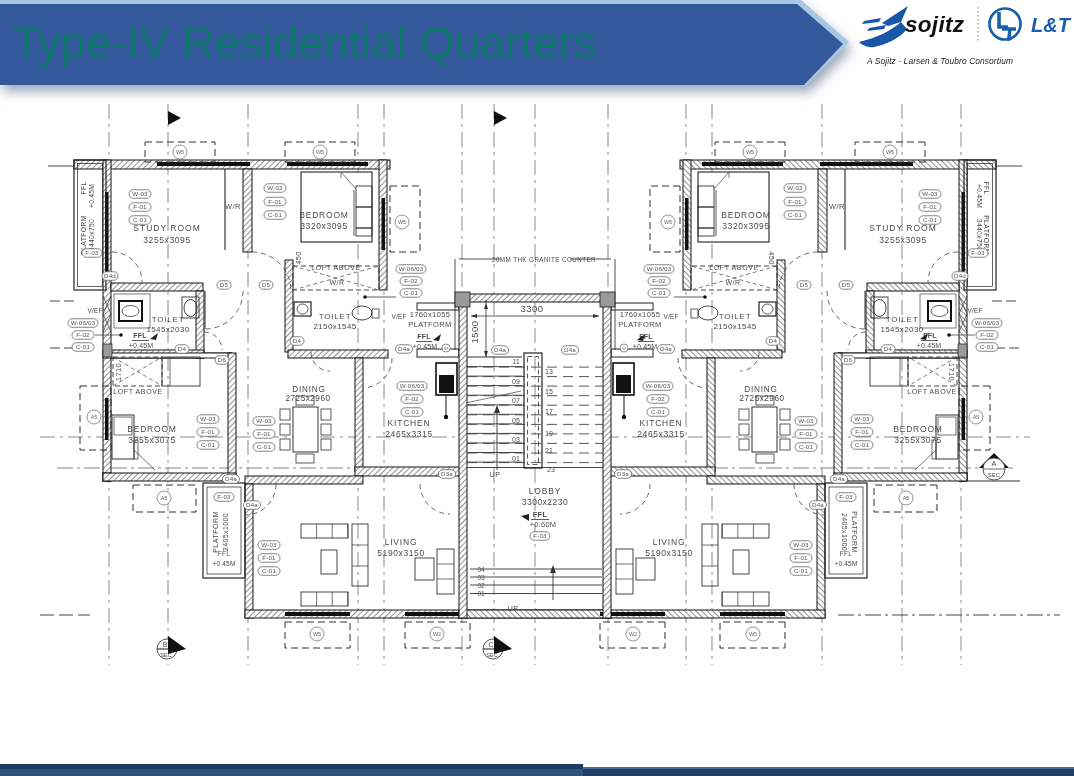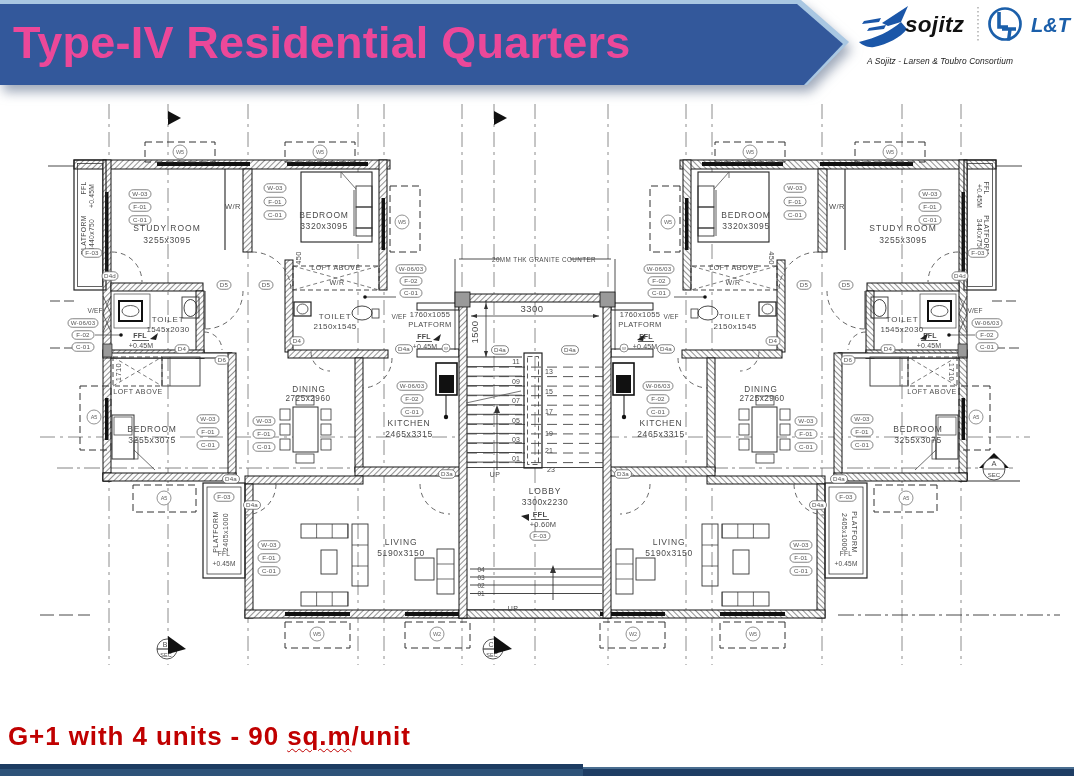--- a/index.html
+++ b/index.html
@@ -1,18 +1,18 @@
 <!DOCTYPE html>
 <html><head><meta charset="utf-8"><style>
 html,body{margin:0;padding:0;background:#fff;width:1074px;height:776px;overflow:hidden}
 #page{position:relative;width:1074px;height:776px;font-family:"Liberation Sans",sans-serif;background:#fff}
 #bannerwrap{position:absolute;left:0;top:0;width:900px;height:110px;filter:drop-shadow(3px 7px 6px rgba(95,112,140,.6))}
 #bannerlight{position:absolute;left:0;top:0;width:850px;height:85px;background:#A9C7E2;clip-path:polygon(0 0,801px 0,849px 42px,807px 85px,0 85px)}
 #banner{position:absolute;left:0;top:0;width:844px;height:85px;background:#33589B;clip-path:polygon(0 4px,797px 4px,843px 44px,804px 85px,0 85px)}
-#title{position:absolute;left:13px;top:17px;color:#ec4899;font-size:45px;font-weight:bold;letter-spacing:0.2px;white-space:nowrap}
+#title{position:absolute;left:13px;top:17px;color:#0f766e;font-size:45px;font-weight:normal;letter-spacing:0.2px;white-space:nowrap}
 #redline{position:absolute;left:8px;top:721px;color:#C00000;font-size:26px;font-weight:bold;letter-spacing:0.9px}
 #bbar1{position:absolute;left:0;top:764px;width:583px;height:12px;background:linear-gradient(#1D3C62 0 5px,#2E5379 5px 100%)}
 #bbar2{position:absolute;left:583px;top:767px;width:491px;height:9px;background:linear-gradient(#4A6E90 0 1.5px,#1E3D64 1.5px 100%)}
 .wavy{text-decoration:underline;text-decoration-style:wavy;text-decoration-color:#C00000;text-decoration-thickness:1px;text-underline-offset:3px}
 </style></head><body>
 <div id="page">
 
 <svg width="1074" height="776" viewBox="0 0 1074 776" style="position:absolute;left:0;top:0">
 <defs>
 <pattern id="hatch" width="4" height="4" patternUnits="userSpaceOnUse" patternTransform="rotate(45)">
@@ -735,17 +735,16 @@
 <circle cx="161" cy="24" r="15.5" stroke-width="2.7"></circle>
 <path d="M155,12 v15 h9" stroke-width="3.6"></path>
 <path d="M158,29 h14 M166,29.5 L164.5,40.5" stroke-width="3.4"></path>
 </g>
 
 <text x="187" y="32" font-family="Liberation Sans,sans-serif" font-size="20" font-weight="bold" font-style="italic" fill="#1B5FAA">L&amp;T</text>
 
 <text x="23" y="64" font-family="Liberation Sans,sans-serif" font-size="8.4" font-style="italic" fill="#222" letter-spacing="0.1">A Sojitz - Larsen &amp; Toubro Consortium</text>
 </svg>
 
-<div id="redline">G+1 with 4 units - 90 <span class="wavy">sq.m</span>/unit</div>
 
 <div id="bbar1"></div>
 
 <div id="bbar2"></div>
 </div>
 </body></html>

